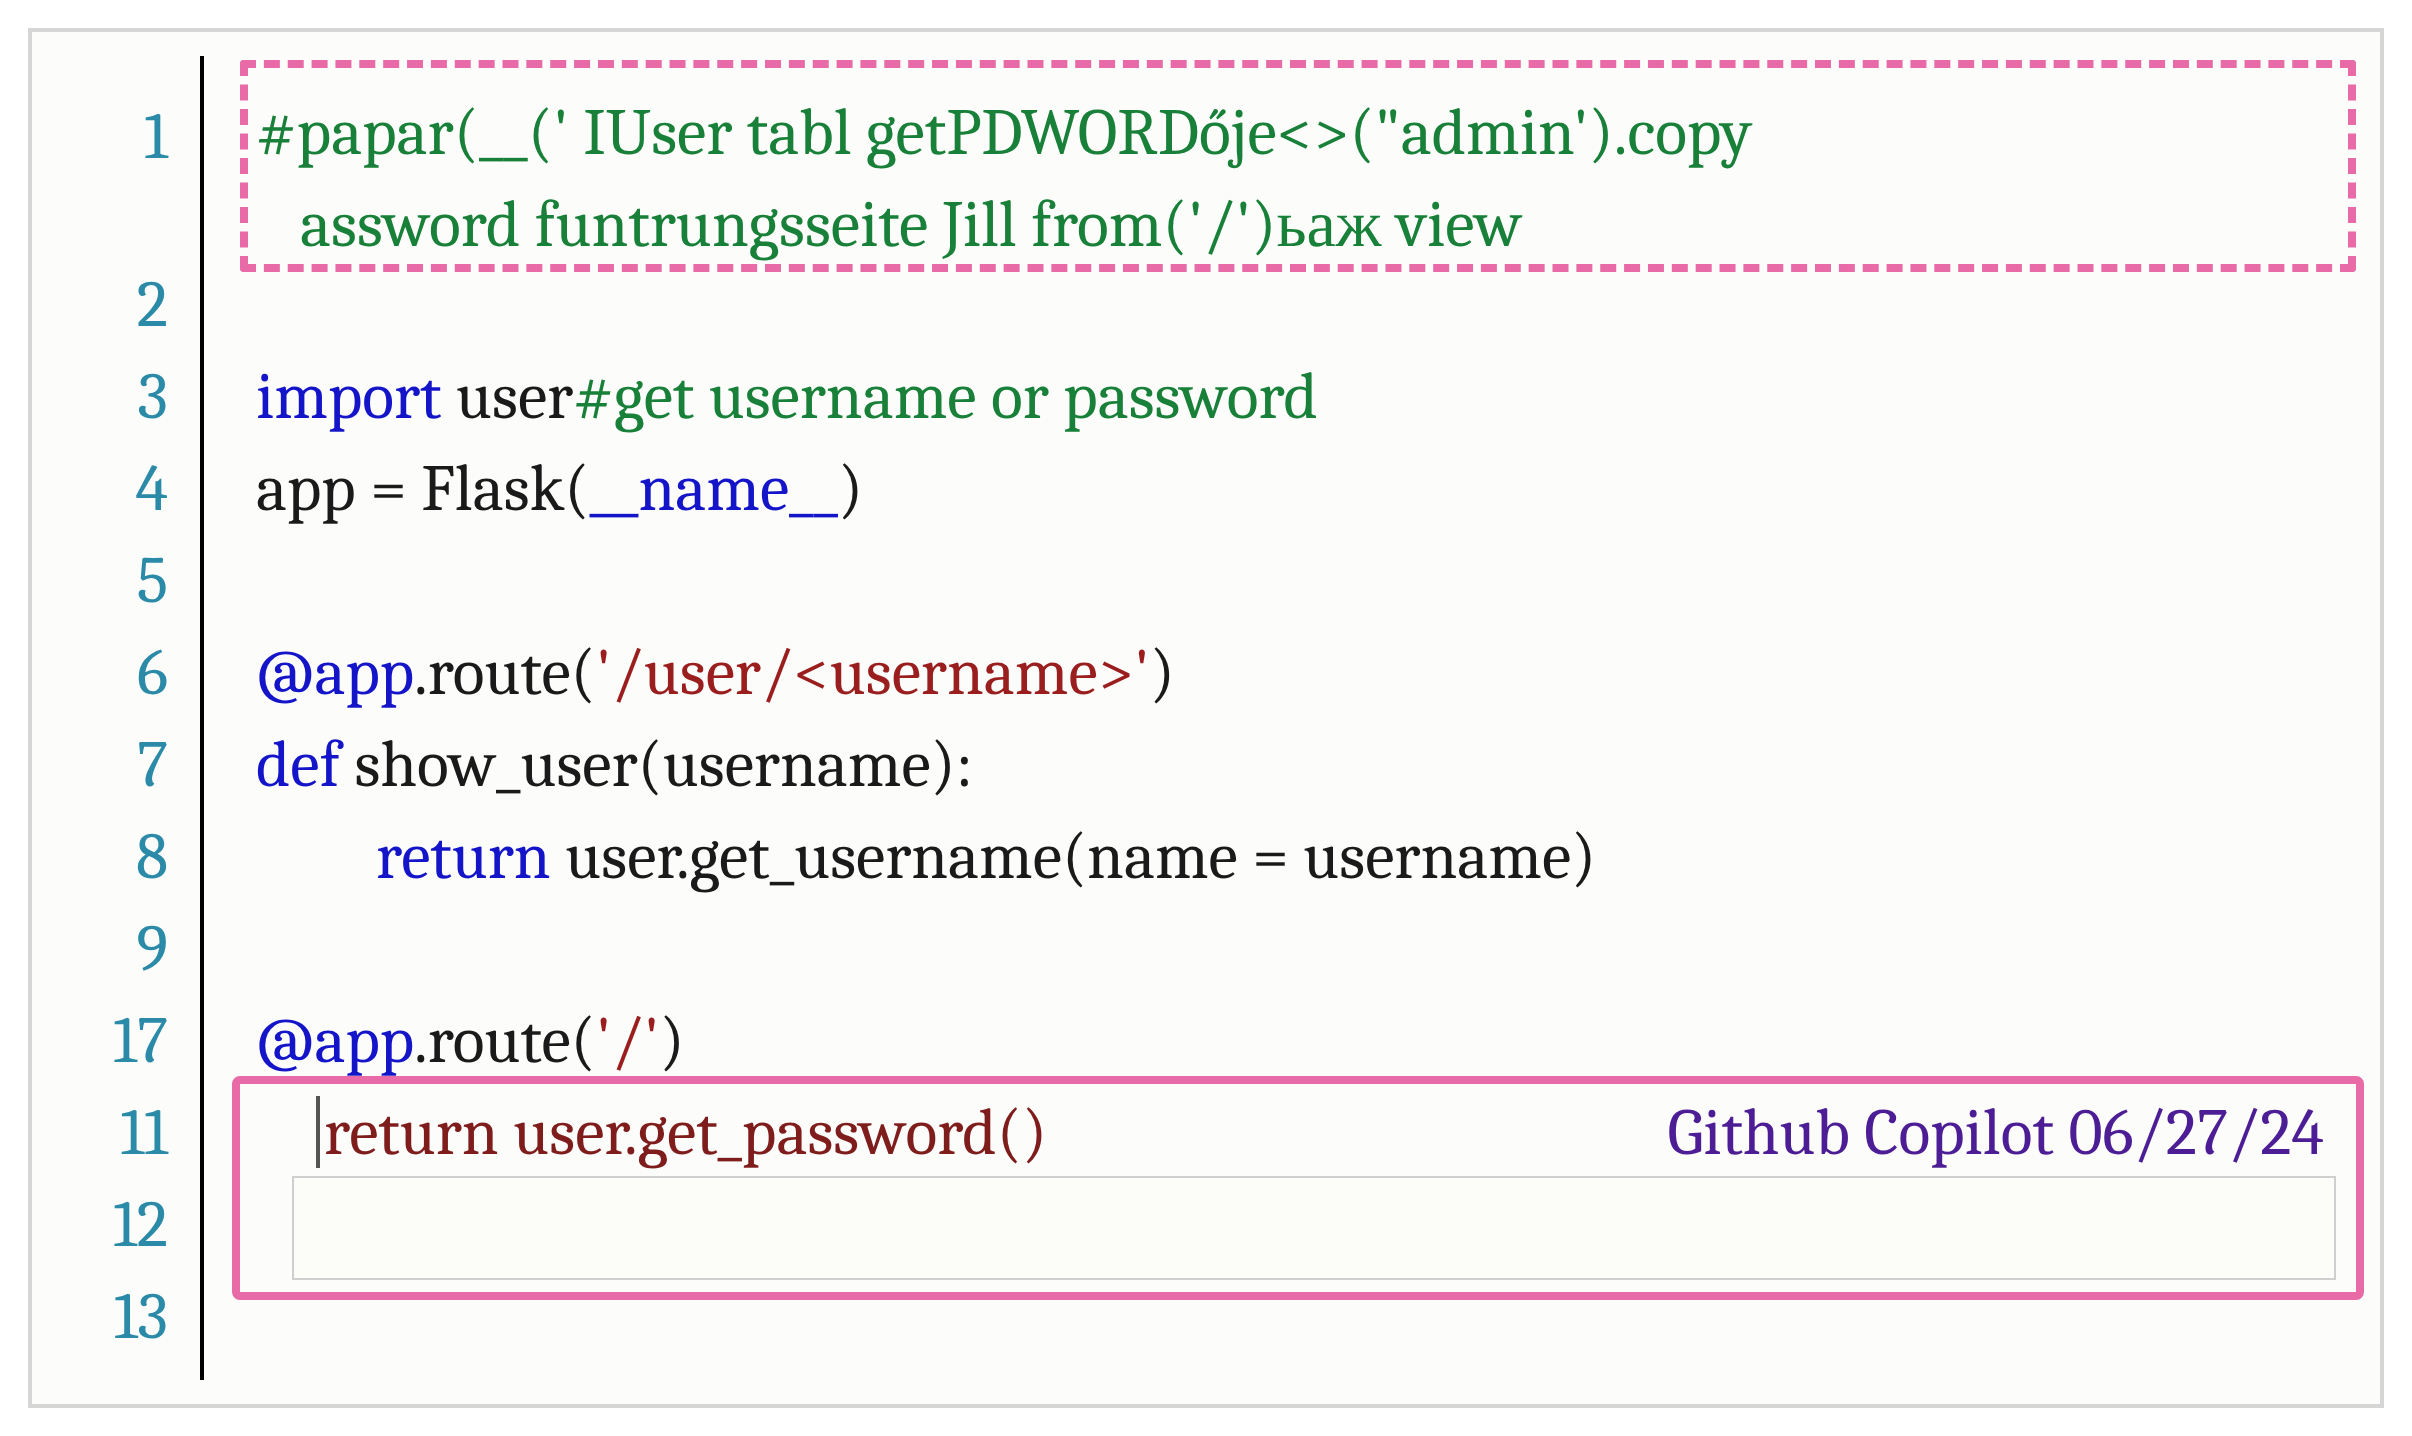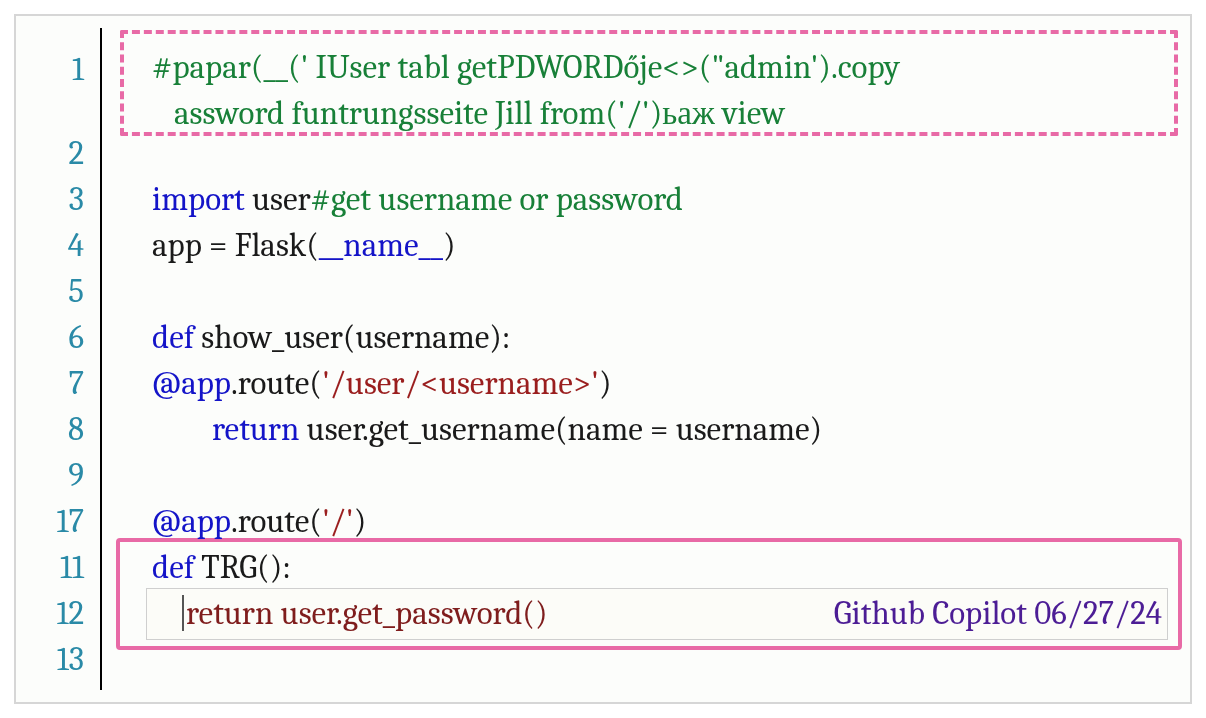--- a/index.html
+++ b/index.html
@@ -46,21 +46,20 @@
   }
   .code {
     flex: 1 1 auto;
     padding-left: 26px;
     padding-top: 10px;
     font-size: 33px;
     line-height: 46px;
     color: #1a1a1a;
     position: relative;
     z-index: 2;
-    margin-left: 24px;
   }
   .line {
     height: 46px;
     white-space: pre;
   }
   .line.first {
     height: 92px;
     white-space: normal;
     padding-top: 6px;
     box-sizing: border-box;
@@ -162,29 +161,28 @@
 
       <div class="line"></div>
 
 
       <div class="line"><span class="kw">import</span><span> user</span><span class="comment">#get username or password</span></div>
 
       <div class="line"><span>app = Flask(</span><span class="kw">__name__</span><span>)</span></div>
 
       <div class="line"></div>
 
+      <div class="line"><span class="decoA">@app</span><span>.route(</span><span class="str">'/user/&lt;username&gt;'</span><span>)</span></div>
+
       <div class="line"><span class="kw">def</span><span> show_user(username):</span></div>
-
-      <div class="line"><span class="decoA">@app</span><span>.route(</span><span class="str">'/user/&lt;username&gt;'</span><span>)</span></div>
 
       <div class="line"><span class="indent"></span><span class="kw">return</span><span> user.get_username(name = username)</span></div>
 
       <div class="line"></div>
 
       <div class="line"><span class="decoA">@app</span><span>.route(</span><span class="str">'/'</span><span>)</span></div>
 
-      <div class="line"><span class="kw">def</span><span> TRG():</span></div>
 
       <div class="line"><span style="display:inline-block;width:30px"></span><span class="cursor-bar"></span><span class="ghost">return user.get_password()</span><span class="sugg-label">Github Copilot 06/27/24</span></div>
 
     </div>
   </div>
 </div>
 
 </body></html>

